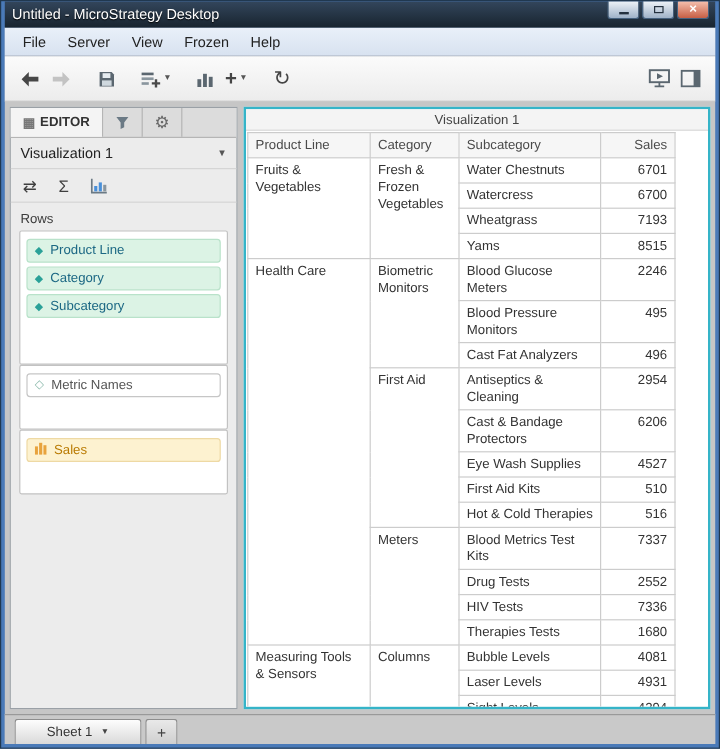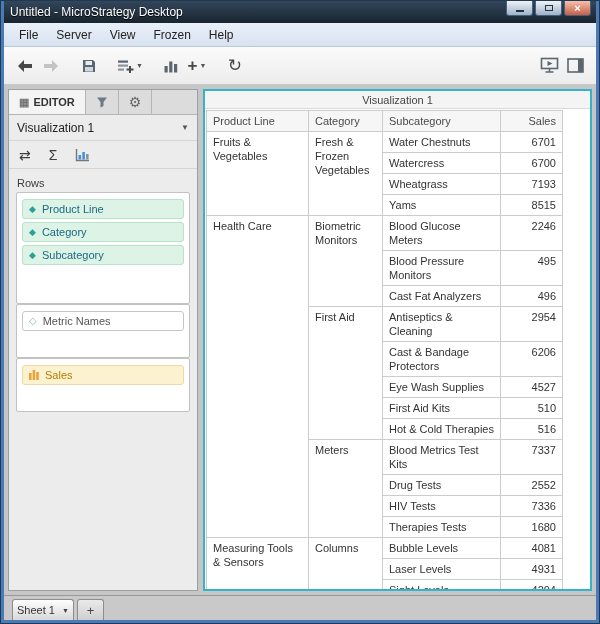--- a/index.html
+++ b/index.html
@@ -84,21 +84,21 @@
 
   table.grid { border-collapse:collapse; table-layout:fixed; font-size:11px; color:#333; }
   .grid th, .grid td { border:1px solid #ccc; padding:3px 6px; line-height:14px;
                        vertical-align:top; text-align:left; overflow:hidden; }
   .grid th { background:#f6f6f6; color:#4a4a4a; font-weight:normal; }
   .grid th.num, .grid td.num { text-align:right; }
 
   
   .sheetbar { height:25px; background:#c9c9c9; border-top:1px solid #999; display:flex;
               align-items:flex-end; padding-left:8px; }
-  .sheet-tab { height:21px; display:flex; align-items:center; gap:5px; padding:0 4px;
+  .sheet-tab { height:21px; display:flex; align-items:center; gap:5px; padding:0 26px;
                font-size:11px; color:#333; background:linear-gradient(#fdfdfd,#d9d9d9);
                border:1px solid #8d8d8d; border-bottom:none; border-radius:3px 3px 0 0; }
   .sheet-tab .caret { font-size:7px; color:#444; }
   .sheet-tab.add { margin-left:3px; padding:0 9px; background:linear-gradient(#e9e9e9,#cfcfcf);
                    font-size:13px; color:#444; }
 </style>
 </head>
 <body>
 
 <div class="window">

